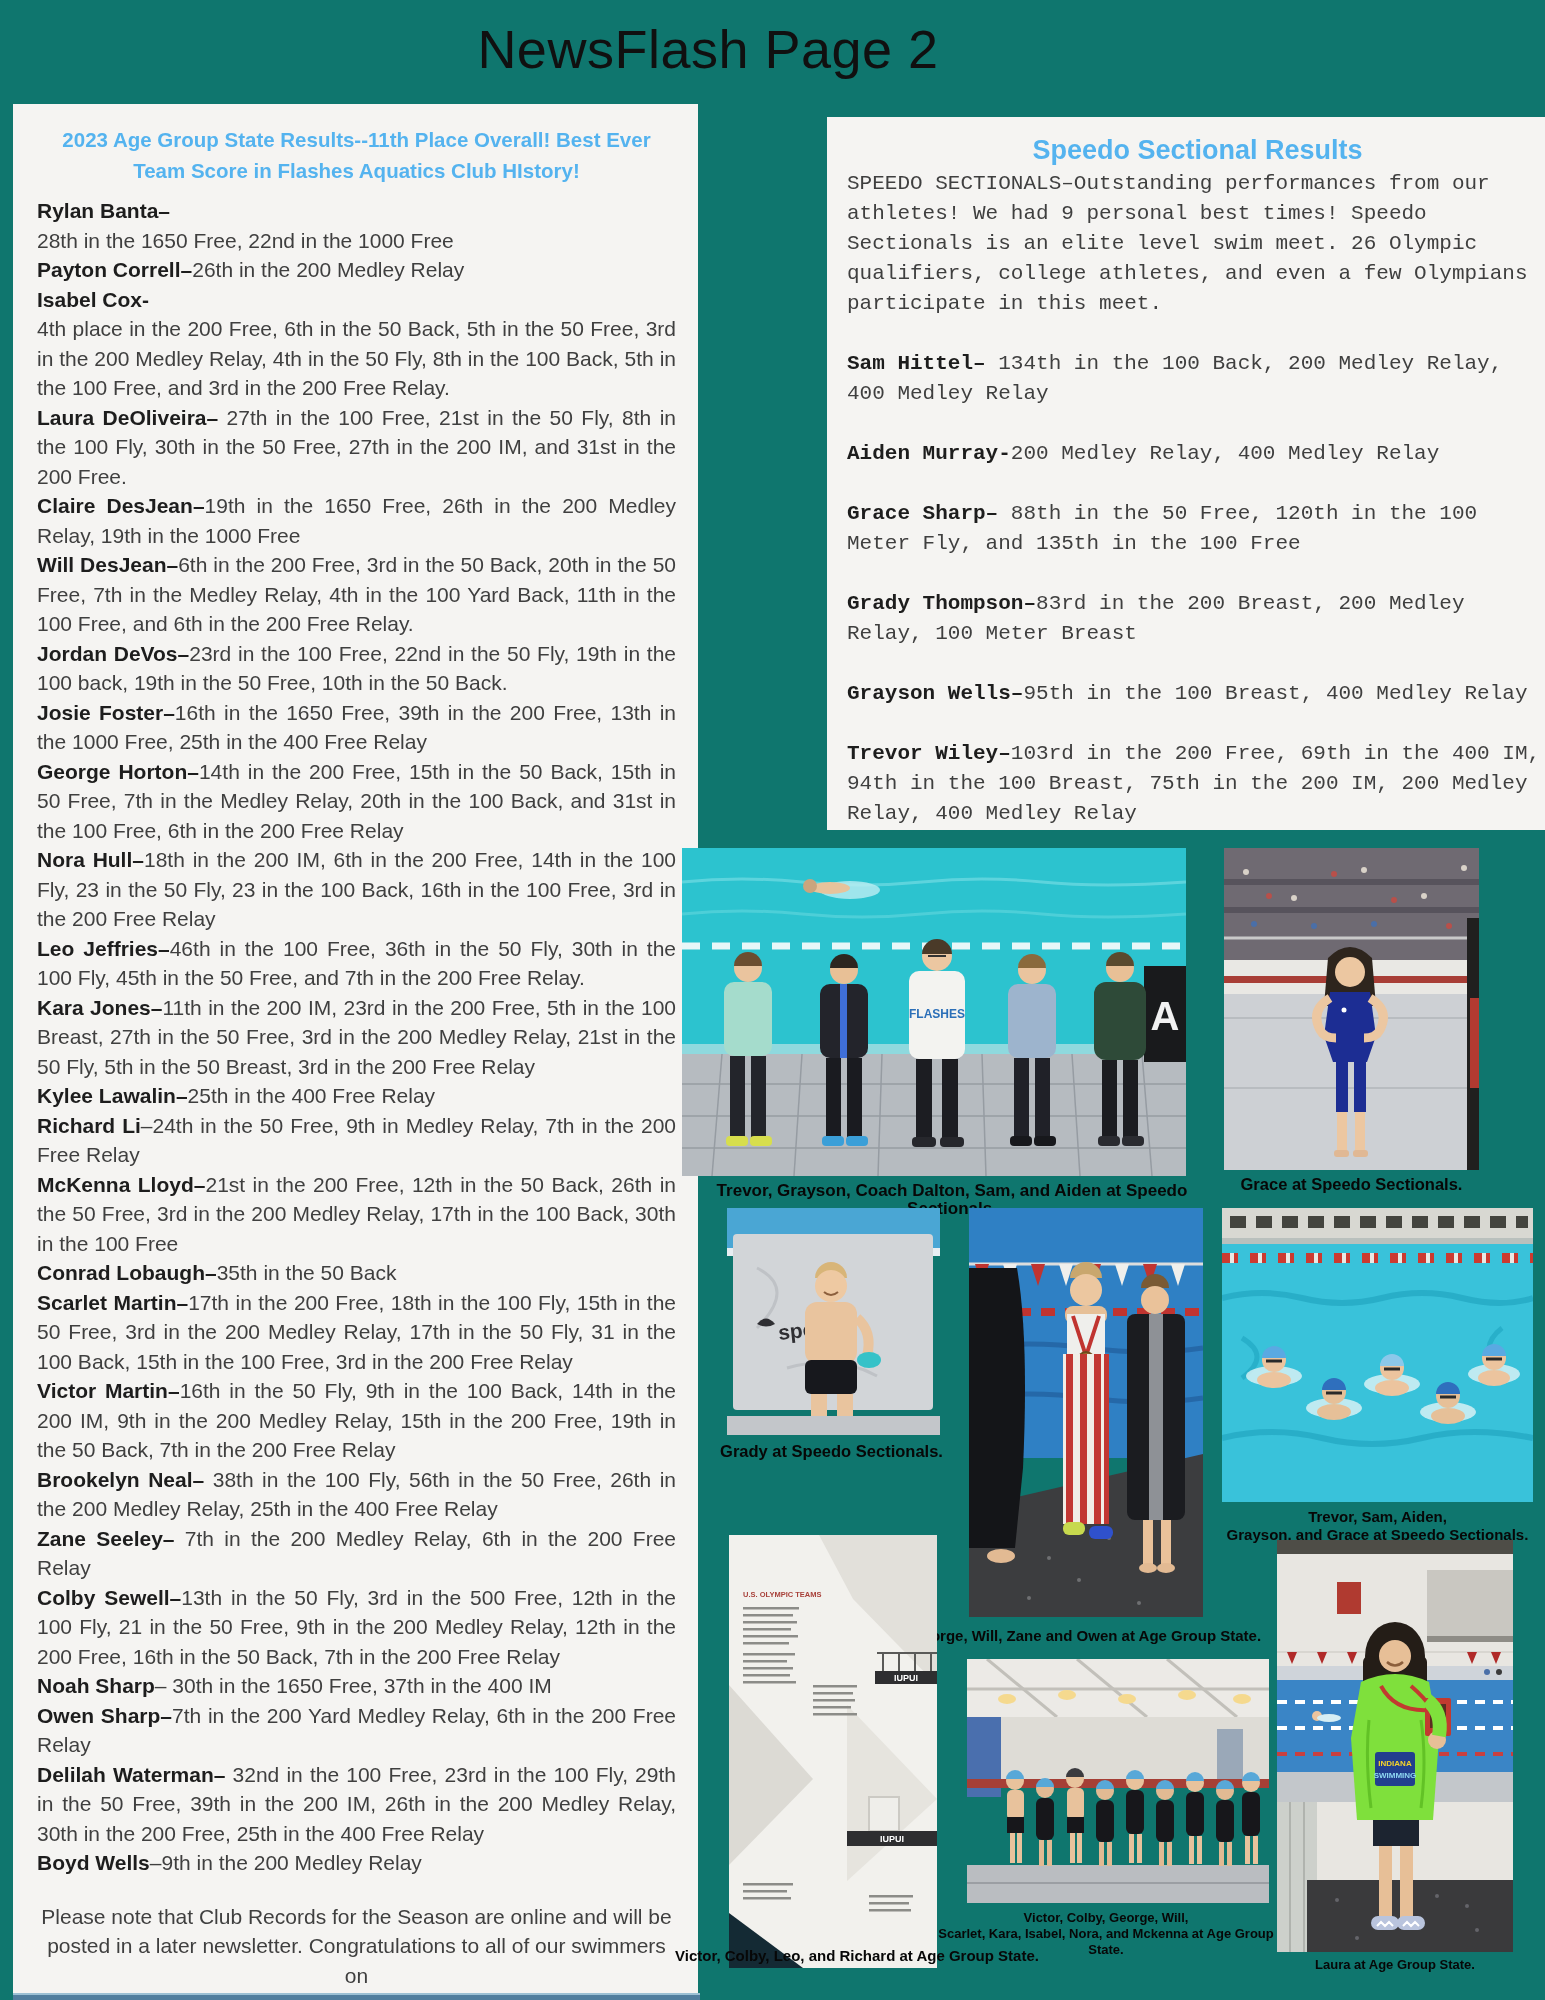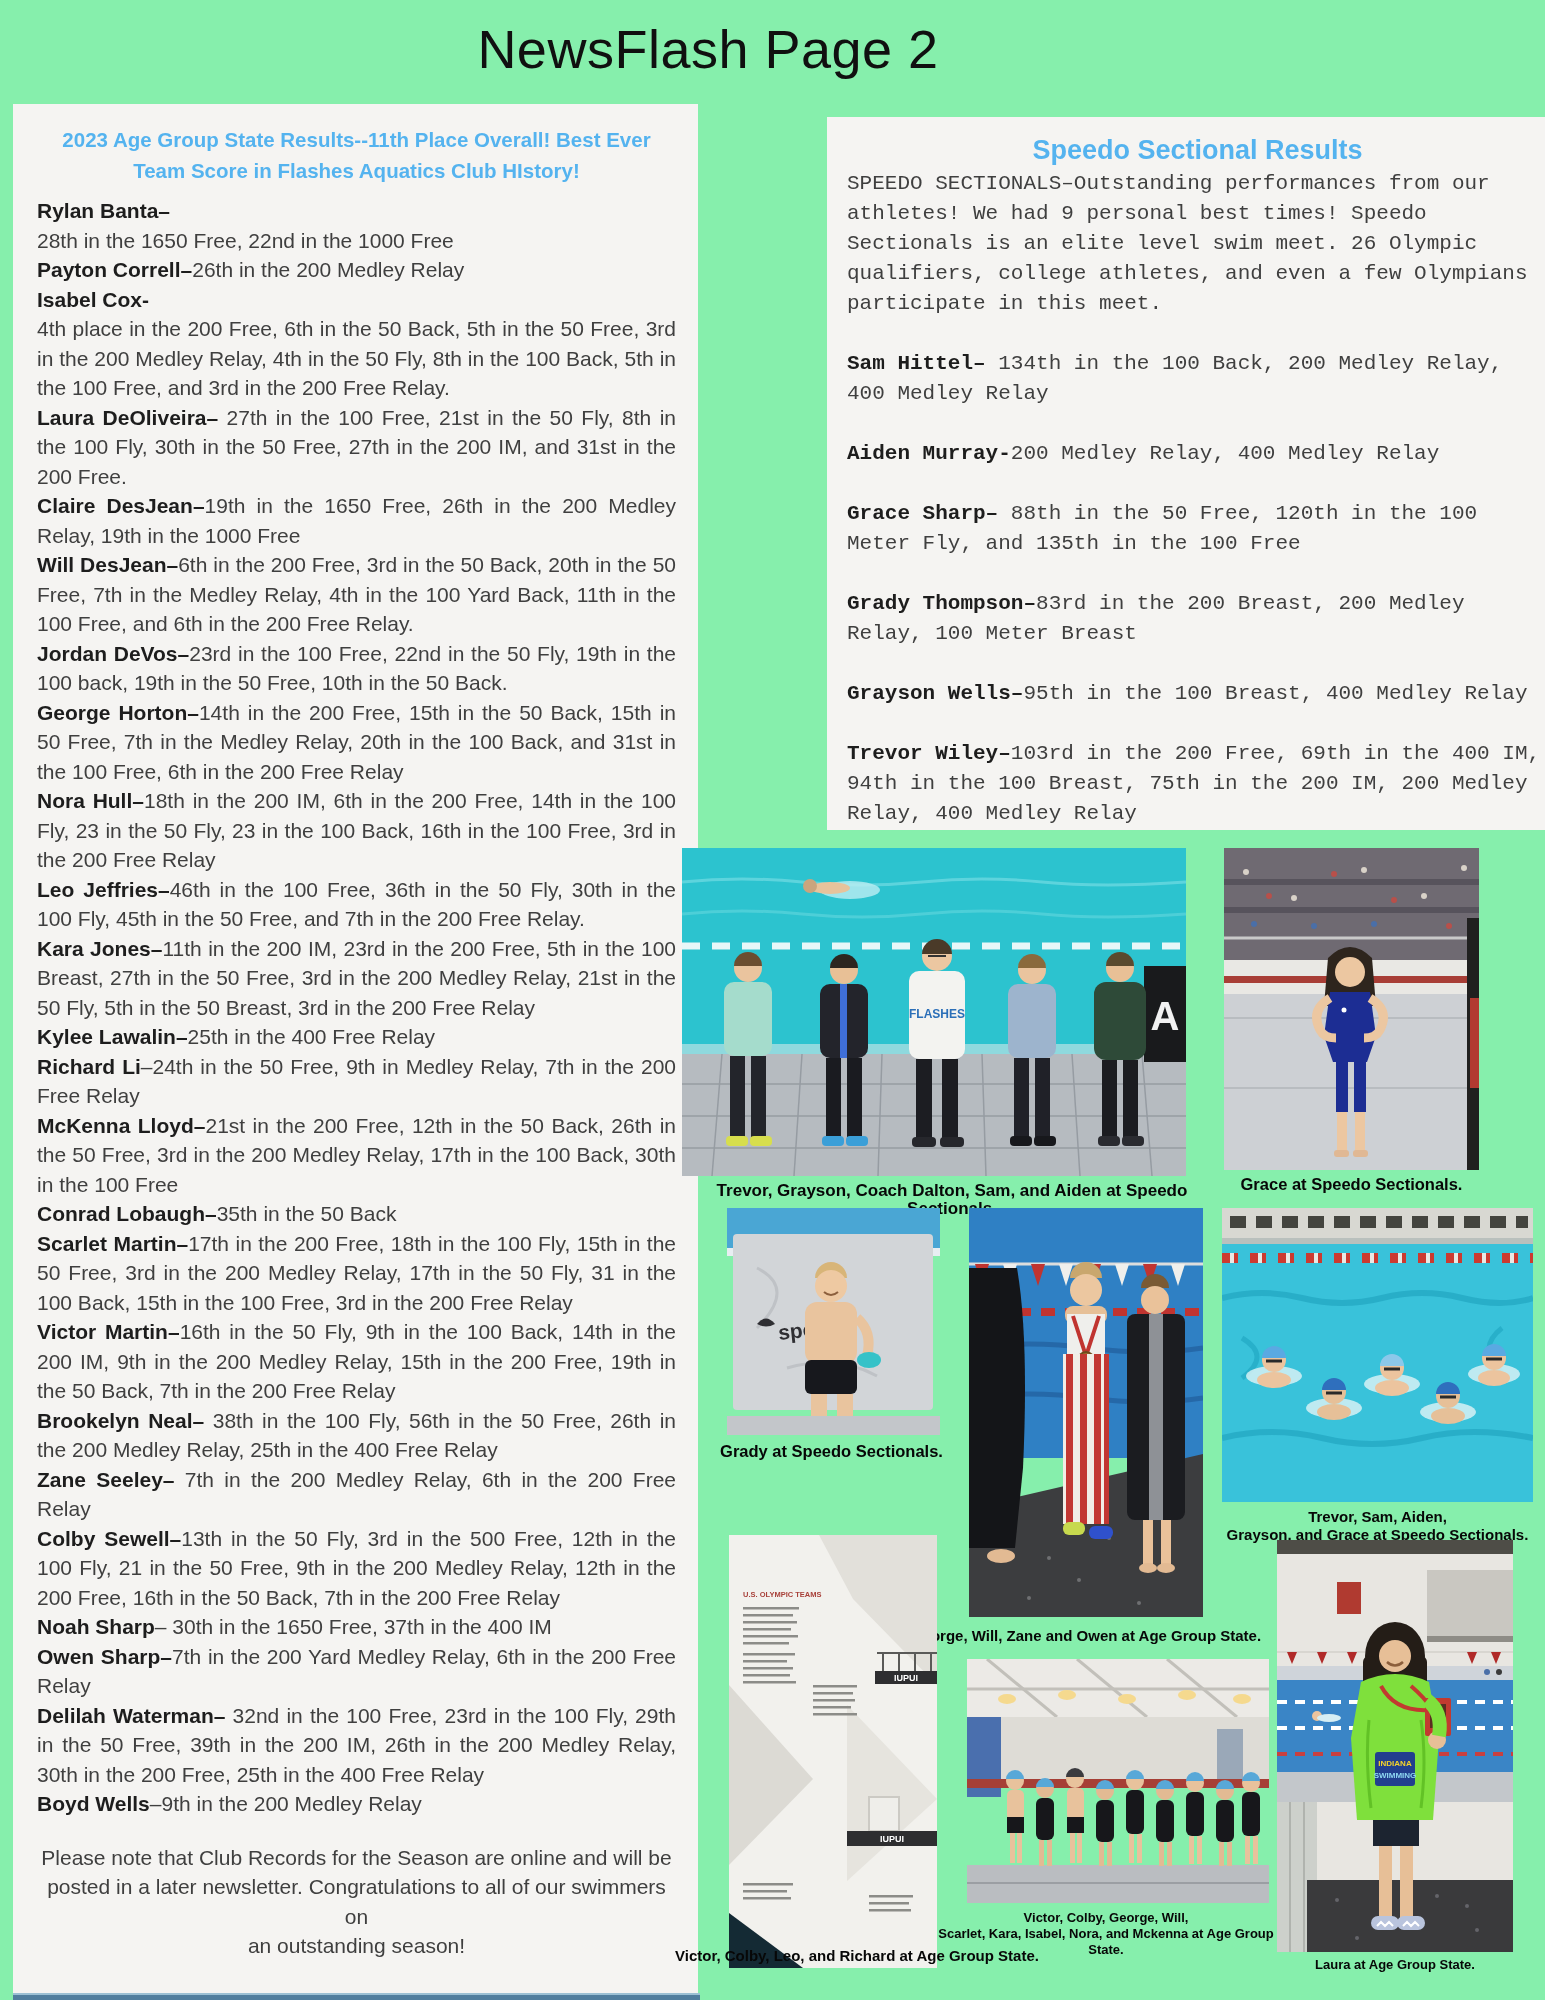--- a/index.html
+++ b/index.html
@@ -1,18 +1,18 @@
 <!DOCTYPE html>
 <html><head>
 <meta charset="utf-8">
 <style>
   html,body{margin:0;padding:0;background:#4aa7dd;}
   .page{
     position:relative;width:1545px;height:2000px;overflow:hidden;
-    background:#86efac;font-family:"Liberation Sans","DejaVu Sans",sans-serif;
+    background:#0f766e;font-family:"Liberation Sans","DejaVu Sans",sans-serif;
   }
   .title{
     position:absolute;top:18px;left:0;width:1416px;text-align:center;
     font-size:54px;font-weight:500;color:#101010;letter-spacing:.5px;
   }
   .panel{position:absolute;background:#f5f4f2;box-sizing:border-box;}
   .left-panel{left:13px;top:104px;width:685px;height:1889px;padding:20px 22px 0 24px;}
   .left-heading{
     margin:0 0 10px;font-size:20.5px;line-height:31px;font-weight:700;
     color:#54b3ef;text-align:center;white-space:pre-line;
@@ -69,20 +69,21 @@
   <p class="entry"><b class="nm">Isabel Cox-</b><br><span>4th place in the 200 Free, 6th in the 50 Back, 5th in the 50 Free, 3rd in the 200 Medley Relay, 4th in the 50 Fly, 8th in the 100 Back, 5th in the 100 Free, and 3rd in the 200 Free Relay.</span></p>
 
   <p class="entry"><b class="nm">Laura DeOliveira–</b><span> 27th in the 100 Free, 21st in the 50 Fly, 8th in the 100 Fly, 30th in the 50 Free, 27th in the 200 IM, and 31st in the 200 Free.</span></p>
 
   <p class="entry"><b class="nm">Claire DesJean–</b><span>19th in the 1650 Free, 26th in the 200 Medley Relay, 19th in the 1000 Free</span></p>
 
   <p class="entry"><b class="nm">Will DesJean–</b><span>6th in the 200 Free, 3rd in the 50 Back, 20th in the 50 Free, 7th in the Medley Relay, 4th in the 100 Yard Back, 11th in the 100 Free, and 6th in the 200 Free Relay.</span></p>
 
   <p class="entry"><b class="nm">Jordan DeVos–</b><span>23rd in the 100 Free, 22nd in the 50 Fly, 19th in the 100 back, 19th in the 50 Free, 10th in the 50 Back.</span></p>
 
+  <p class="entry"><b class="nm">Josie Foster–</b><span>16th in the 1650 Free, 39th in the 200 Free, 13th in the 1000 Free, 25th in the 400 Free Relay</span></p>
 
   <p class="entry"><b class="nm">George Horton–</b><span>14th in the 200 Free, 15th in the 50 Back, 15th in 50 Free, 7th in the Medley Relay, 20th in the 100 Back, and 31st in the 100 Free, 6th in the 200 Free Relay</span></p>
 
   <p class="entry"><b class="nm">Nora Hull–</b><span>18th in the 200 IM, 6th in the 200 Free, 14th in the 100 Fly, 23 in the 50 Fly, 23 in the 100 Back, 16th in the 100 Free, 3rd in the 200 Free Relay</span></p>
 
   <p class="entry"><b class="nm">Leo Jeffries–</b><span>46th in the 100 Free, 36th in the 50 Fly, 30th in the 100 Fly, 45th in the 50 Free, and 7th in the 200 Free Relay.</span></p>
 
   <p class="entry"><b class="nm">Kara Jones–</b><span>11th in the 200 IM, 23rd in the 200 Free, 5th in the 100 Breast, 27th in the 50 Free, 3rd in the 200 Medley Relay, 21st in the 50 Fly, 5th in the 50 Breast, 3rd in the 200 Free Relay</span></p>
 
   <p class="entry"><b class="nm">Kylee Lawalin–</b><span>25th in the 400 Free Relay</span></p>

